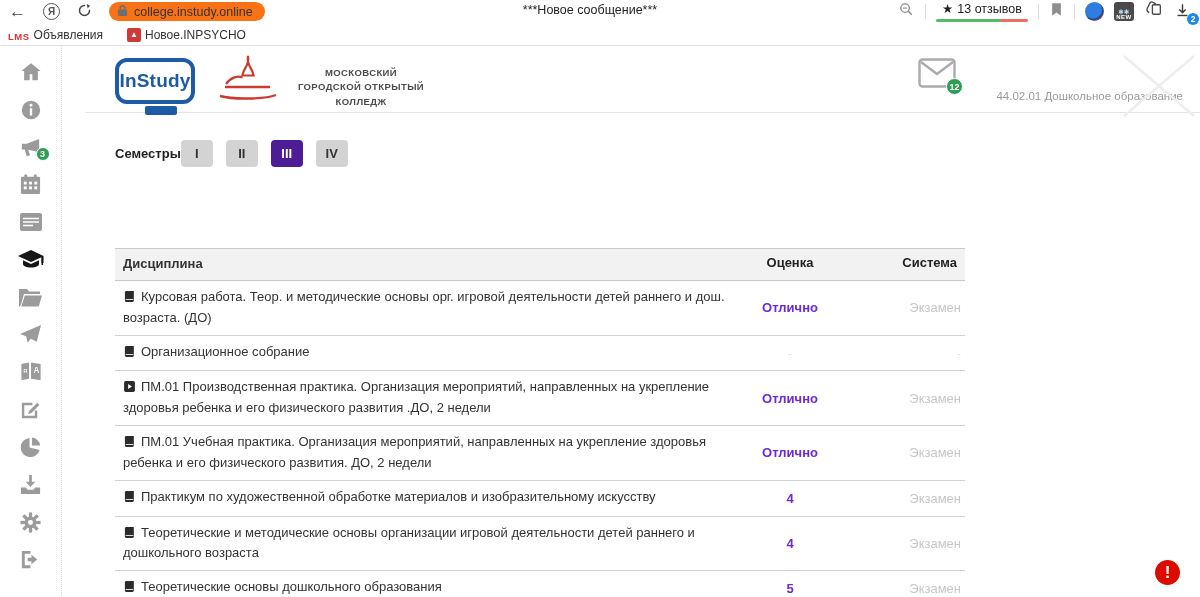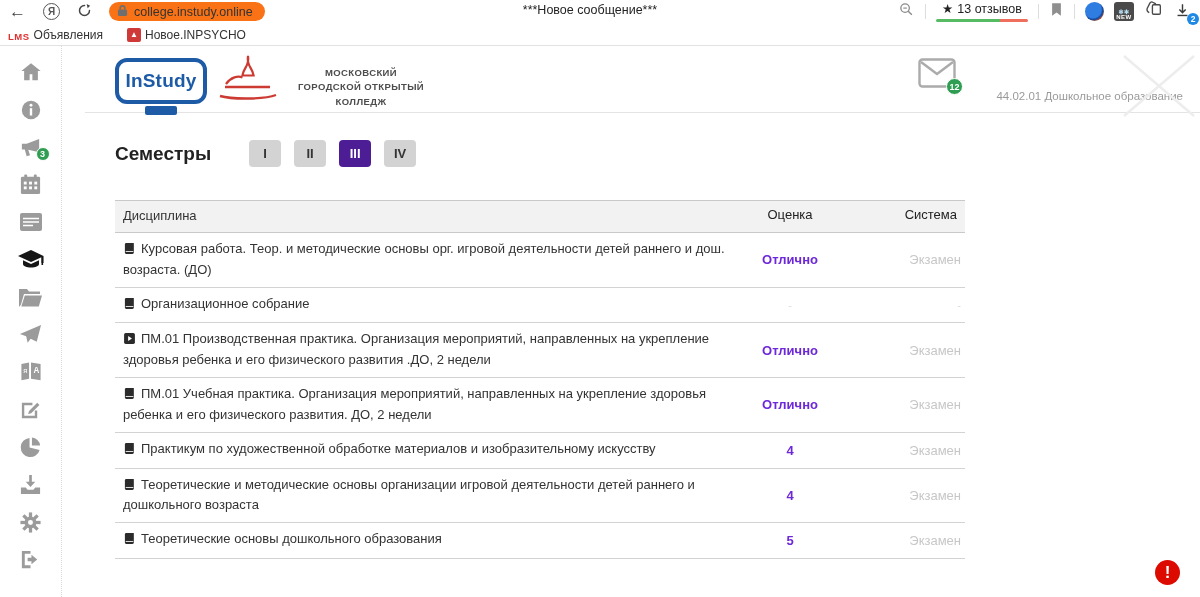--- a/index.html
+++ b/index.html
@@ -32,39 +32,39 @@
   
   .sidebar { position:absolute; top:46px; left:0; width:62px; height:551px; border-right:1px dotted #d9d9d9; display:flex; flex-direction:column; align-items:center; padding-top:14px; gap:13.5px; background:#fff; }
   .sb-item { position:relative; width:28px; height:24px; display:flex; align-items:center; justify-content:center; cursor:pointer; }
   .sb-item svg { display:block; }
   .badge-green { position:absolute; background:#2f9e53; color:#fff; border-radius:50%; font-weight:bold; display:flex; align-items:center; justify-content:center; }
   .sb-badge { right:-5px; bottom:-2px; width:14px; height:14px; font-size:9px; border:1px solid #fff; }
 
   
   .page { position:absolute; top:46px; left:63px; width:1137px; height:551px; background:#fff; }
   .hdr-border { position:absolute; top:66px; left:22px; right:0; height:1px; background:#e4e4e4; }
-  .logo-monitor { position:absolute; left:52px; top:12px; width:92px; height:46px; border:4px solid #1d5ba7; border-radius:12px; display:flex; align-items:center; justify-content:center; }
+  .logo-monitor { position:absolute; left:52px; top:12px; width:80px; height:46px; border:4px solid #1d5ba7; border-radius:12px; display:flex; align-items:center; justify-content:center; }
   .logo-monitor .txt { color:#1d5ba7; font-weight:bold; font-size:19px; letter-spacing:.2px; }
   .logo-stand { position:absolute; left:82px; top:60px; width:32px; height:9px; background:#1d5ba7; border-radius:2px; }
   .college-logo { position:absolute; left:150px; top:8px; display:flex; align-items:flex-end; }
   .college-text { position:absolute; left:222px; top:20px; width:152px; color:#4c4c4c; font-size:9.5px; font-weight:bold; letter-spacing:.4px; text-align:center; line-height:1.5; }
   .mail-wrap { position:absolute; left:855px; top:12px; width:38px; height:30px; cursor:pointer; }
   .mail-badge { right:-7px; bottom:-7px; width:17px; height:17px; font-size:9px; border:1px solid #fff; }
   .program { position:absolute; left:890px; top:44px; width:230px; text-align:right; font-size:11.5px; color:#9a9a9a; }
   .close-x { position:absolute; left:1055px; top:4px; cursor:pointer; }
 
   
   .sem-row { position:absolute; left:52px; top:94px; display:flex; align-items:center; }
-  .sem-label { font-weight:bold; font-size:19px; color:#222; margin-right:38px; }
+  .sem-label { font-weight:bold; font-size:13px; color:#222; }
   .sem-btn { min-width:32px; height:27px; background:#d3d3d3; border-radius:4px; border:none; font-family:inherit; font-weight:bold; font-size:13px; color:#333; margin-right:13px; cursor:pointer; padding:0 9px; }
   .sem-btn.active { background:#4c1d95; color:#fff; }
 
   
   .gradebook { position:absolute; left:52px; top:154px; width:850px; font-size:13px; }
-  .thead { display:flex; background:#f2f2f2; border-top:1px solid #c9c9c9; border-bottom:1px solid #c9c9c9; font-weight:normal; color:#222; }
+  .thead { display:flex; background:#f2f2f2; border-top:1px solid #c9c9c9; border-bottom:1px solid #c9c9c9; font-weight:bold; color:#222;margin-top:48px; }
   .thead > div { padding:6px 8px; }
   .trow { display:flex; border-bottom:1px solid #d2d2d2; align-items:center; }
   .col-disc { flex:1; padding:7px 8px; line-height:1.45; color:#333; }
   .col-grade { width:110px; text-align:center; padding:7px 4px; }
   .col-sys { width:120px; text-align:right; padding:7px 4px; }
   .trow .col-grade { font-weight:bold; color:#6d28d9; }
   .trow .col-sys { color:#c7c7c7; }
   .trow .muted { color:#dcdcdc !important; font-weight:normal; font-size:11px; }
   .ricon { display:inline-block; vertical-align:-2px; margin-right:5px; }
 

